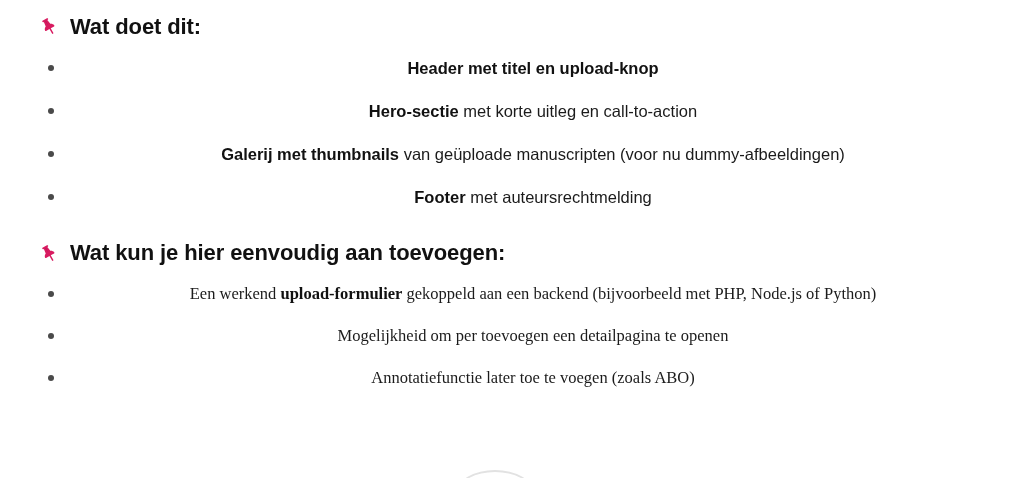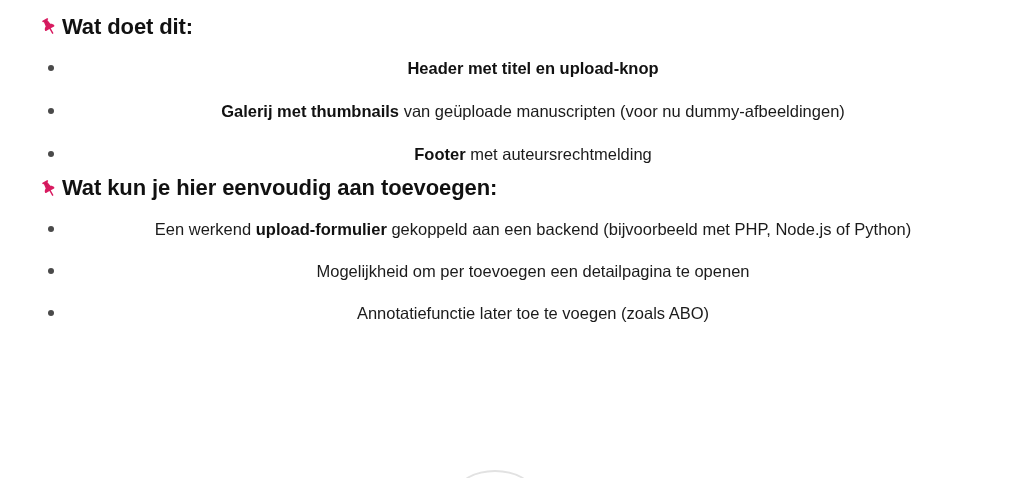--- a/index.html
+++ b/index.html
@@ -21,26 +21,27 @@
     width: 1024px;
     height: 478px;
     box-sizing: border-box;
     padding: 14px 30px 0 34px;
   }
 
   .section {
     margin: 0;
   }
   .section + .section {
+    margin-top: 22px;
   }
 
   .heading {
     display: flex;
     align-items: center;
-    gap: 2px;
+    gap: 10px;
     font-size: 22px;
     font-weight: bold;
     color: #111111;
     letter-spacing: -0.1px;
     line-height: 1.2;
     margin: 0 0 6px 0;
     padding-left: 4px;
   }
 
   .pin-icon {
@@ -80,20 +81,21 @@
     border-radius: 50%;
     background: #4a4a4a;
   }
   ul.bullets li b {
     font-weight: bold;
     color: #111111;
   }
 
   .section-2 ul.bullets li {
     height: 42px;
+    font-family: Liberation Serif, serif;
   }
 
   .bottom-arc {
     position: absolute;
     left: 457px;
     top: 470px;
     width: 72px;
     height: 40px;
     border: 2px solid #e2e2e2;
     border-radius: 50%;
@@ -113,20 +115,23 @@
             <path d="M9.2 2.6h5.6c.5 0 .9.4.9.9s-.4.9-.9.9h-.5l.7 5.3c1.5.6 2.6 1.9 2.9 3.5.1.5-.3 1-.8 1h-4.2v5.6c0 .4-.3.8-.8.8s-.8-.4-.8-.8v-5.6H7.1c-.5 0-.9-.5-.8-1 .3-1.6 1.4-2.9 2.9-3.5l.7-5.3h-.5c-.5 0-.9-.4-.9-.9s.4-.9.7-.9z" fill="#d81b60"></path>
             <path d="M11.3 4.4h1.4l-.6 5.1h-.2z" fill="#ad1457" opacity="0.55"></path>
           </g>
         </svg>
       </span>
       <span>Wat doet dit:</span>
     </div>
     <ul class="bullets">
       <li>
         <span><b>Header met titel en upload-knop</b><span></span></span>
+      </li>
+      <li>
+        <span><b>Hero-sectie</b><span> met korte uitleg en call-to-action</span></span>
       </li>
       <li>
         <span><b>Galerij met thumbnails</b><span> van geüploade manuscripten (voor nu dummy-afbeeldingen)</span></span>
       </li>
       <li>
         <span><b>Footer</b><span> met auteursrechtmelding</span></span>
       </li>
     </ul>
   </div>
 

